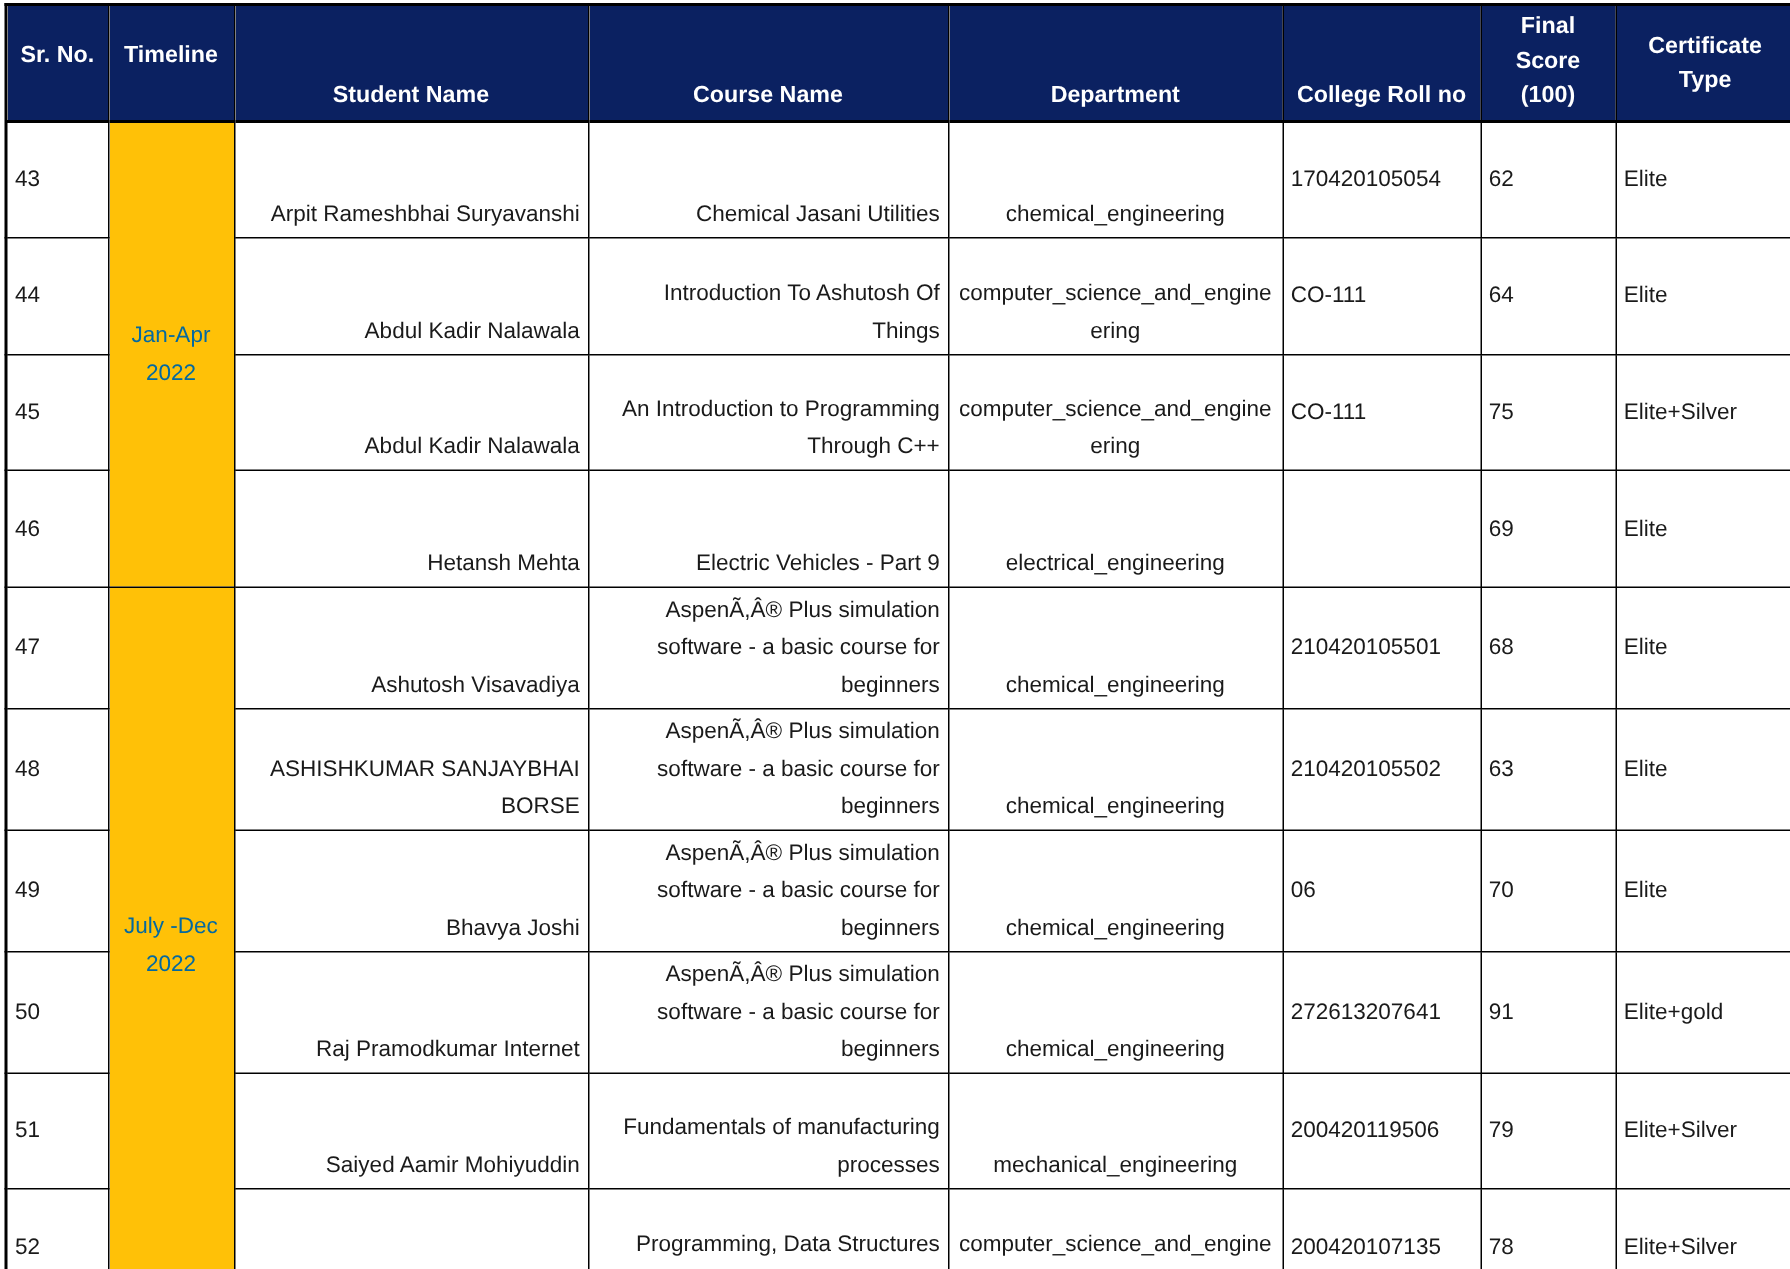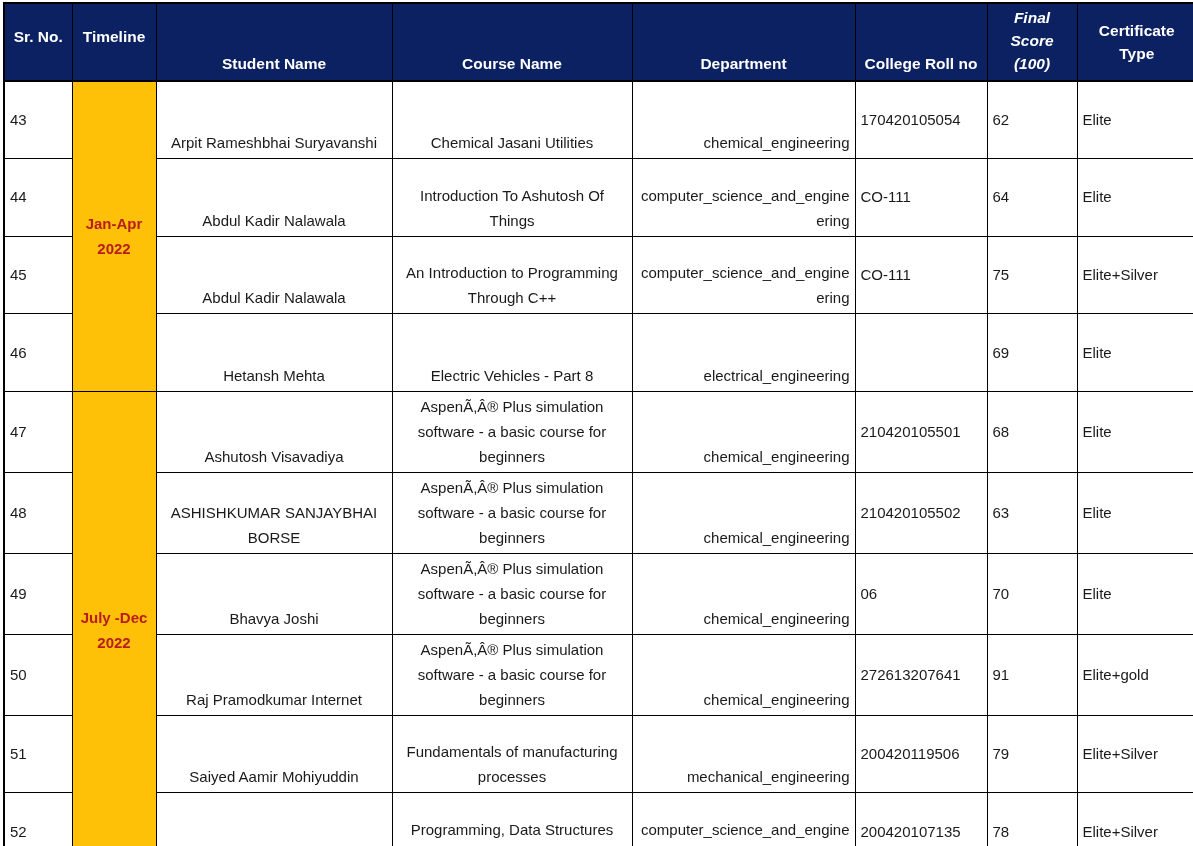--- a/index.html
+++ b/index.html
@@ -29,35 +29,35 @@
     color: #ffffff;
     font-weight: bold;
     font-size: 15.5px;
     line-height: 23px;
     text-align: center;
     vertical-align: bottom;
     padding: 2px 6px 5px 6px;
     border-bottom: 2px solid #000000;
   }
   .sheet thead th.va-m { vertical-align: middle; padding-bottom: 14px; }
-  .sheet thead th.narrow { padding: 2px 13px 5px 13px; font-style: italic; }
+  .sheet thead th.narrow { padding: 2px 13px 5px 13px; }
   .sheet thead th.narrow-m { padding: 2px 14px 2px 14px; vertical-align: middle; }
 
   
   .sheet tbody tr { height: 77.6px; }
   .sheet tbody td { line-height: 25px; padding: 2px 5px 3px 5px; }
 
   .cell-center { text-align: left; vertical-align: middle; }
-  .cell-bottom-left { text-align: center; vertical-align: bottom; }
-  .cell-dept { text-align: right; vertical-align: bottom; word-break: break-all; overflow-wrap: anywhere; }
+  .cell-bottom-left { text-align: right; vertical-align: bottom; }
+  .cell-dept { text-align: center; vertical-align: bottom; word-break: break-all; overflow-wrap: anywhere; }
 
   td.timeline-cell {
     background: #ffc107;
-    color: #b91c1c;
-    font-weight: bold;
+    color: #0369a1;
+    font-weight: normal;
     text-align: center;
     vertical-align: middle;
     line-height: 24px;
     padding: 2px 4px;
   }
 </style>
 </head>
 <body>
 
 <table class="sheet">
@@ -108,21 +108,21 @@
       <td class="cell-bottom-left">Abdul Kadir Nalawala</td>
       <td class="cell-bottom-left">An Introduction to Programming Through C++</td>
       <td class="cell-dept">computer_science_and_engineering</td>
       <td class="cell-center">CO-111</td>
       <td class="cell-center">75</td>
       <td class="cell-center">Elite+Silver</td>
     </tr>
     <tr>
       <td class="cell-center">46</td>
       <td class="cell-bottom-left">Hetansh Mehta</td>
-      <td class="cell-bottom-left">Electric Vehicles - Part 8</td>
+      <td class="cell-bottom-left">Electric Vehicles - Part 9</td>
       <td class="cell-dept">electrical_engineering</td>
       <td class="cell-center"></td>
       <td class="cell-center">69</td>
       <td class="cell-center">Elite</td>
     </tr>
     <tr>
       <td class="cell-center">47</td>
       <td class="timeline-cell" rowspan="6">July -Dec 2022</td>
       <td class="cell-bottom-left">Ashutosh Visavadiya</td>
       <td class="cell-bottom-left">AspenÃ,Â® Plus simulation software - a basic course for beginners</td>

